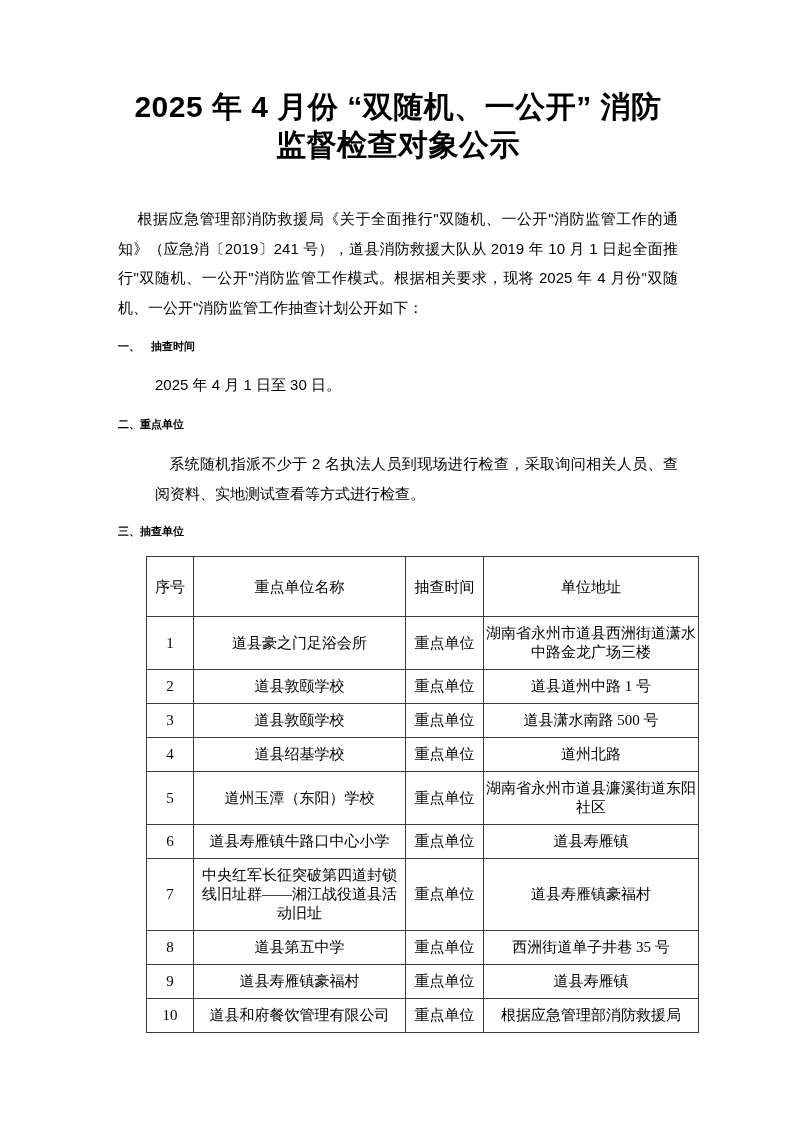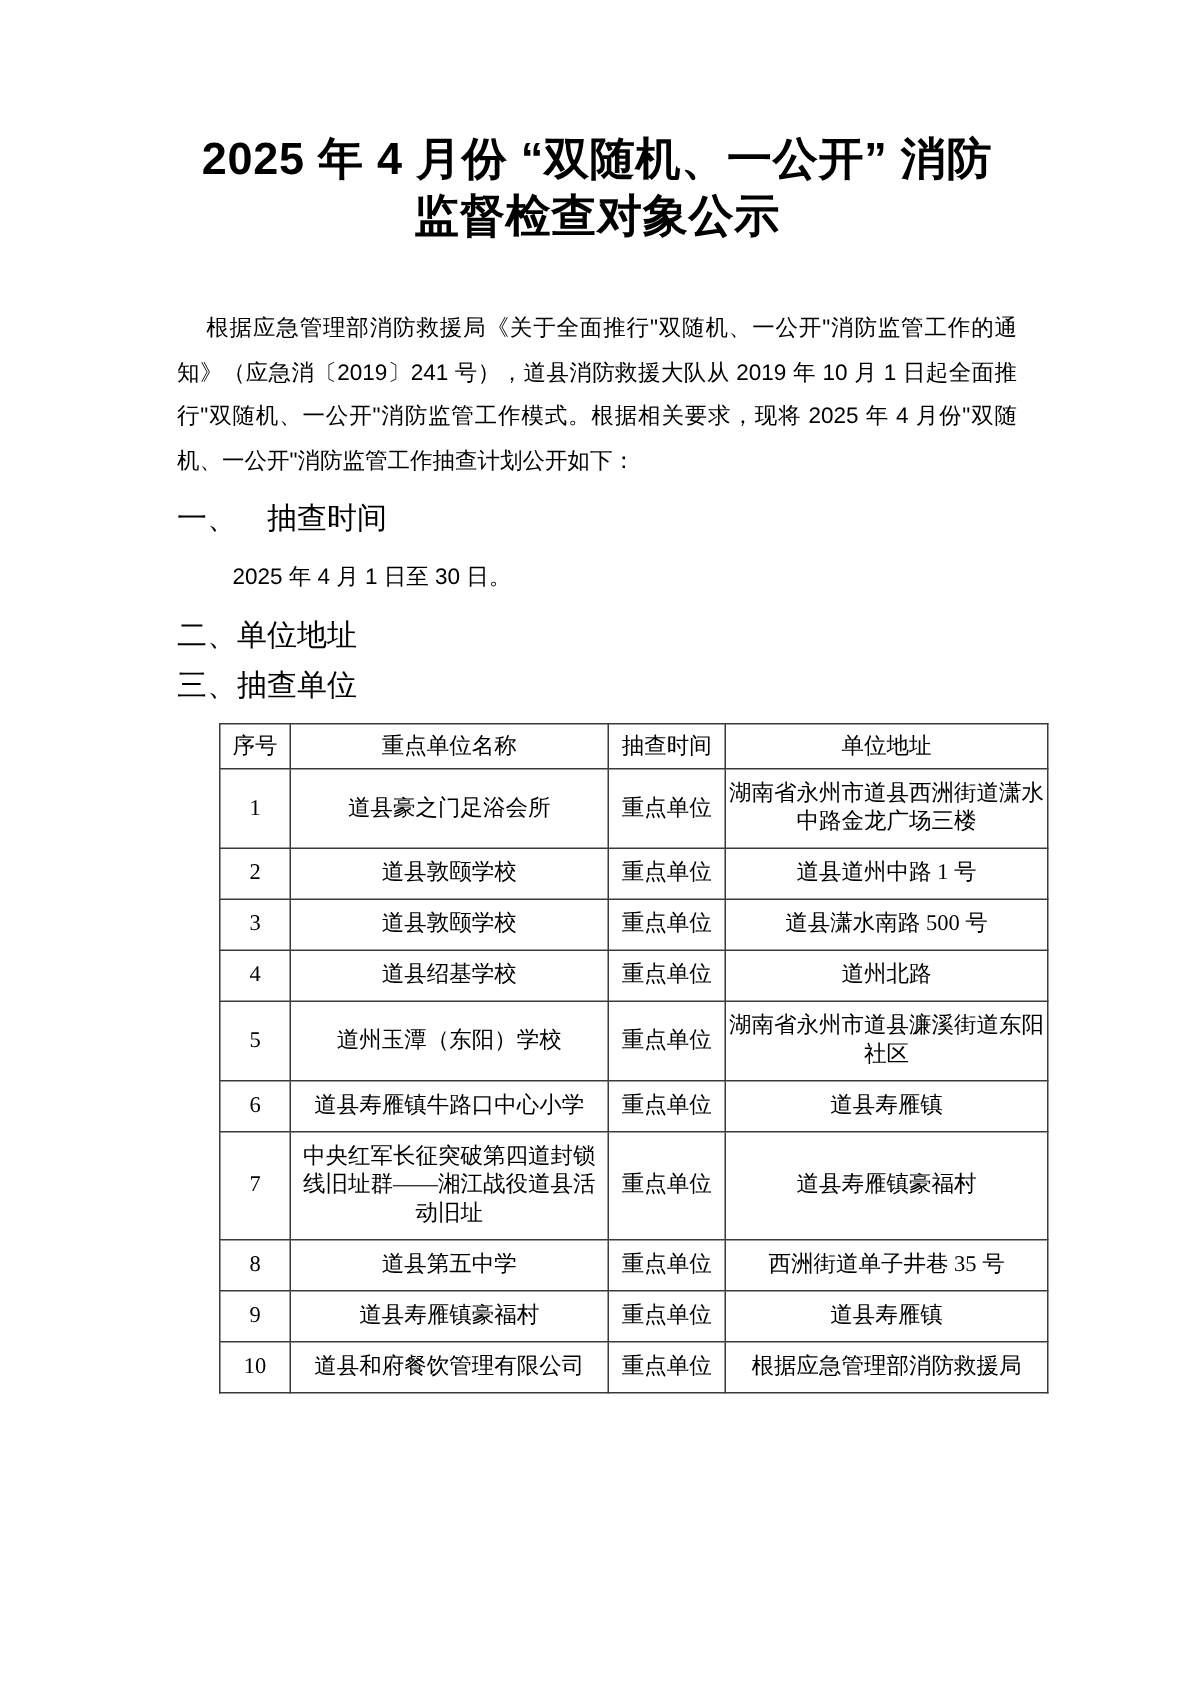--- a/index.html
+++ b/index.html
@@ -25,22 +25,22 @@
   }
   .intro {
     margin-top: 40px;
     font-size: 15px;
     line-height: 29.5px;
     text-indent: 1.3em;
     text-align: justify;
   }
   .sec-heading {
     margin-top: 14px;
-    font-size: 20px;
-    font-weight: 400;
+    font-size: 11px;
+    font-weight: 700;
     line-height: 21px;
   }
   .sec-heading.third { margin-top: 12px; }
   .sec-body {
     margin-top: 13px;
     margin-left: 37px;
     font-size: 15px;
     line-height: 30px;
     text-align: justify;
   }
@@ -59,21 +59,21 @@
   table.units th, table.units td {
     border: 1px solid #3a3a3a;
     text-align: center;
     vertical-align: middle;
   }
   table.units th {
     font-family: "Liberation Sans", sans-serif;
     font-weight: 500;
     font-size: 15px;
     line-height: 19px;
-    padding: 5px 2px;
+    padding: 20px 2px;
   }
   table.units td {
     font-family: "Liberation Serif", serif;
     font-size: 15px;
     line-height: 19px;
     padding: 7px 2px;
   }
 </style>
 </head>
 <body>
@@ -83,21 +83,22 @@
   <h1 class="doc-title">
     <div>2025 年 4 月份 “双随机、一公开” 消防</div>
     <div>监督检查对象公示</div>
   </h1>
 
   <p class="intro">根据应急管理部消防救援局《关于全面推行"双随机、一公开"消防监管工作的通知》（应急消〔2019〕241 号），道县消防救援大队从 2019 年 10 月 1 日起全面推行"双随机、一公开"消防监管工作模式。根据相关要求，现将 2025 年 4 月份"双随机、一公开"消防监管工作抽查计划公开如下：</p>
 
   <h2 class="sec-heading">一、　抽查时间</h2>
   <p class="sec-body">2025 年 4 月 1 日至 30 日。</p>
 
-  <h2 class="sec-heading">二、单位地址</h2>
+  <h2 class="sec-heading">二、重点单位</h2>
+  <p class="sec-body first-indent">系统随机指派不少于 2 名执法人员到现场进行检查，采取询问相关人员、查阅资料、实地测试查看等方式进行检查。</p>
 
   <h2 class="sec-heading third">三、抽查单位</h2>
 
   <table class="units">
     <colgroup>
       <col class="c-seq">
         <col class="c-name">
         <col class="c-type">
         <col class="c-addr">
     </colgroup>

